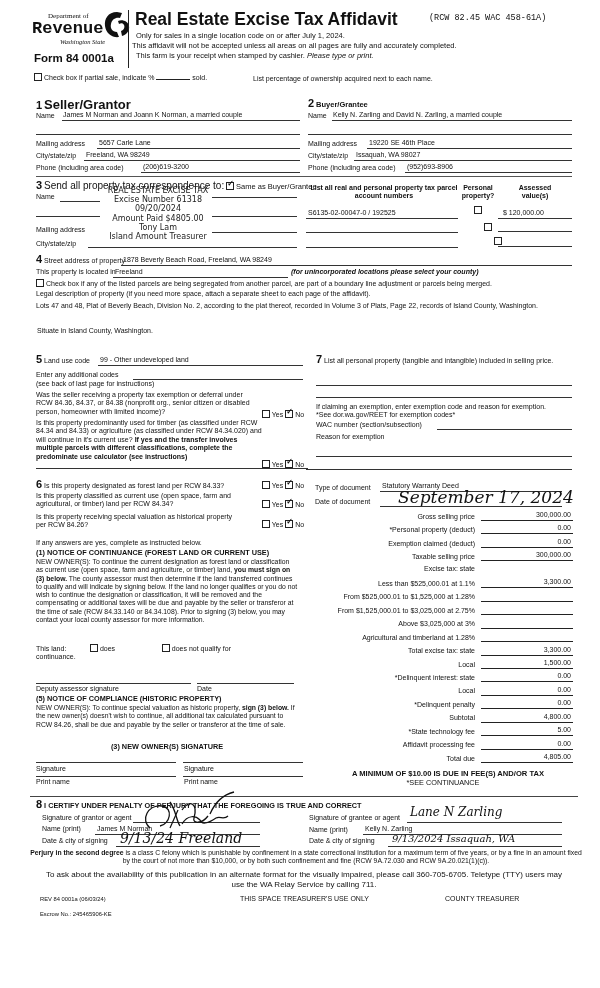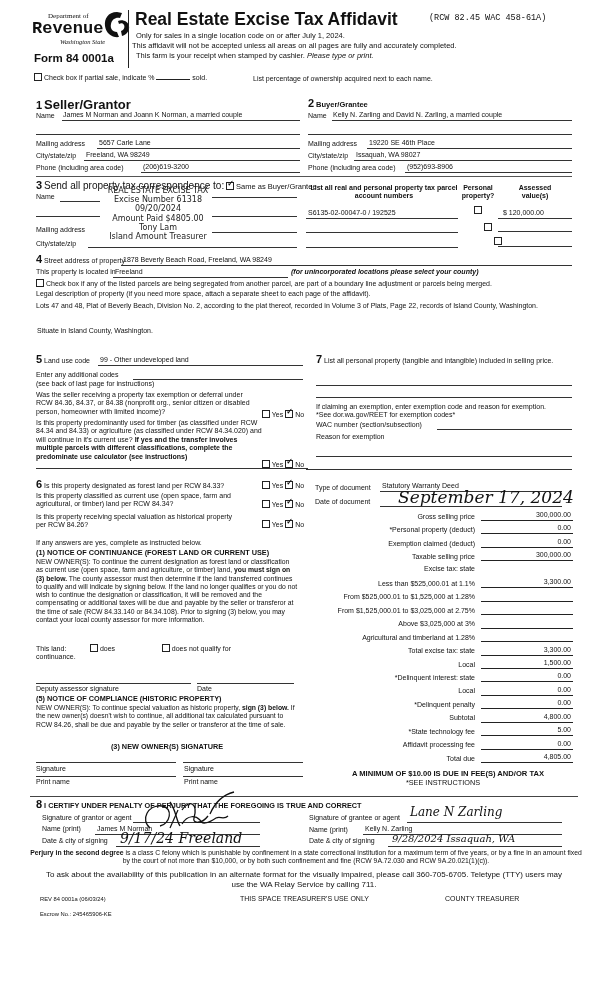--- a/index.html
+++ b/index.html
@@ -336,50 +336,50 @@
       <div class="calc-label">Affidavit processing fee</div>
       <div class="calc-val">0.00</div>
     </div>
     <div class="row-r" style="left: 308px; top: 753.1px;">
       <div class="calc-label">Total due</div>
       <div class="calc-val">4,805.00</div>
     </div>
   </div>
 
 <div class="abs b" style="left:318px;top:769px;width:260px;text-align:center;font-size:7.6px;">A MINIMUM OF $10.00 IS DUE IN FEE(S) AND/OR TAX</div>
-<div class="abs" style="left:318px;top:779px;width:250px;text-align:center;font-size:7.3px;">*SEE INSTRUCTIONS</div>
+<div class="abs" style="left:318px;top:779px;width:250px;text-align:center;font-size:7.3px;">*SEE CONTINUANCE</div>
 
 <div class="line" style="left:30px;top:796px;width:548px;border-bottom:1px solid #444;"></div>
 
 
 <div class="abs" style="left:36px;top:798px;">
   <span class="secnum">8</span>
   <span class="b" style="font-size:7.3px;">I CERTIFY UNDER PENALTY OF PERJURY THAT THE FOREGOING IS TRUE AND CORRECT</span>
 </div>
 <div class="abs" style="left:42px;top:814px;">Signature of grantor or agent</div>
 <div class="line" style="left:133px;top:822px;width:127px;"></div>
 <div class="abs" style="left:42px;top:825px;">Name (print)</div>
 <div class="abs fill" style="left:97px;top:825px;">James M Norman</div>
 <div class="line" style="left:95px;top:834px;width:165px;"></div>
 <div class="abs" style="left:42px;top:837px;">Date &amp; city of signing</div>
-<div class="abs hand" style="left:120px;top:830px;font-size:14px;">9/17/24 Freeland</div>
+<div class="abs hand" style="left:120px;top:830px;font-size:14px;">9/13/24 Freeland</div>
 <div class="line" style="left:116px;top:846px;width:144px;"></div>
 <svg class="abs" style="left:130px;top:790px;" width="140" height="50" viewBox="0 0 140 50">
   <path d="M20 38 C10 30 18 14 32 16 C44 18 40 34 30 36 M40 12 C46 20 46 30 50 36 M52 20 C60 8 68 14 64 28 C62 34 72 34 78 26 M80 24 C86 10 96 4 104 2" fill="none" stroke="#111" stroke-width="1.3"></path>
   <path d="M40 38 L48 20 M52 34 C58 24 66 26 70 30 C72 36 80 32 86 28 C90 26 94 30 98 26" fill="none" stroke="#111" stroke-width="1.2"></path>
 </svg>
 
 <div class="abs" style="left:309px;top:814px;">Signature of grantee or agent</div>
 <div class="abs hand" style="left:410px;top:805px;font-size:12px;">Lane N Zarling</div>
 <div class="line" style="left:407px;top:822px;width:155px;"></div>
 <div class="abs" style="left:309px;top:826px;">Name (print)</div>
 <div class="abs fill" style="left:365px;top:825px;">Kelly N. Zarling</div>
 <div class="line" style="left:363px;top:834px;width:199px;"></div>
 <div class="abs" style="left:309px;top:837px;">Date &amp; city of signing</div>
-<div class="abs hand" style="left:392px;top:833px;font-size:10px;">9/28/2024  Issaquah, WA</div>
+<div class="abs hand" style="left:392px;top:833px;font-size:10px;">9/13/2024  Issaquah, WA</div>
 <div class="line" style="left:388px;top:846px;width:174px;"></div>
 
 
 <div class="abs" style="left:30px;top:849px;width:552px;text-align:center;font-size:6.8px;line-height:1.25;">
   <span class="b">Perjury in the second degree</span>
   <span>is a class C felony which is punishable by confinement in a state correctional institution for a maximum term of five years, or by a fine in an amount fixed by the court of not more than $10,000, or by both such confinement and fine (RCW 9A.72.030 and RCW 9A.20.021(1)(c)).</span>
 </div>
 <div class="abs" style="left:40px;top:870px;width:528px;text-align:center;font-size:8px;line-height:1.3;">To ask about the availability of this publication in an alternate format for the visually impaired, please call 360-705-6705. Teletype (TTY) users may use the WA Relay Service by calling 711.</div>
 <div class="abs" style="left:40px;top:896px;font-size:5.8px;">REV 84 0001a (06/03/24)</div>
 <div class="abs" style="left:240px;top:895px;font-size:7px;">THIS SPACE TREASURER'S USE ONLY</div>

